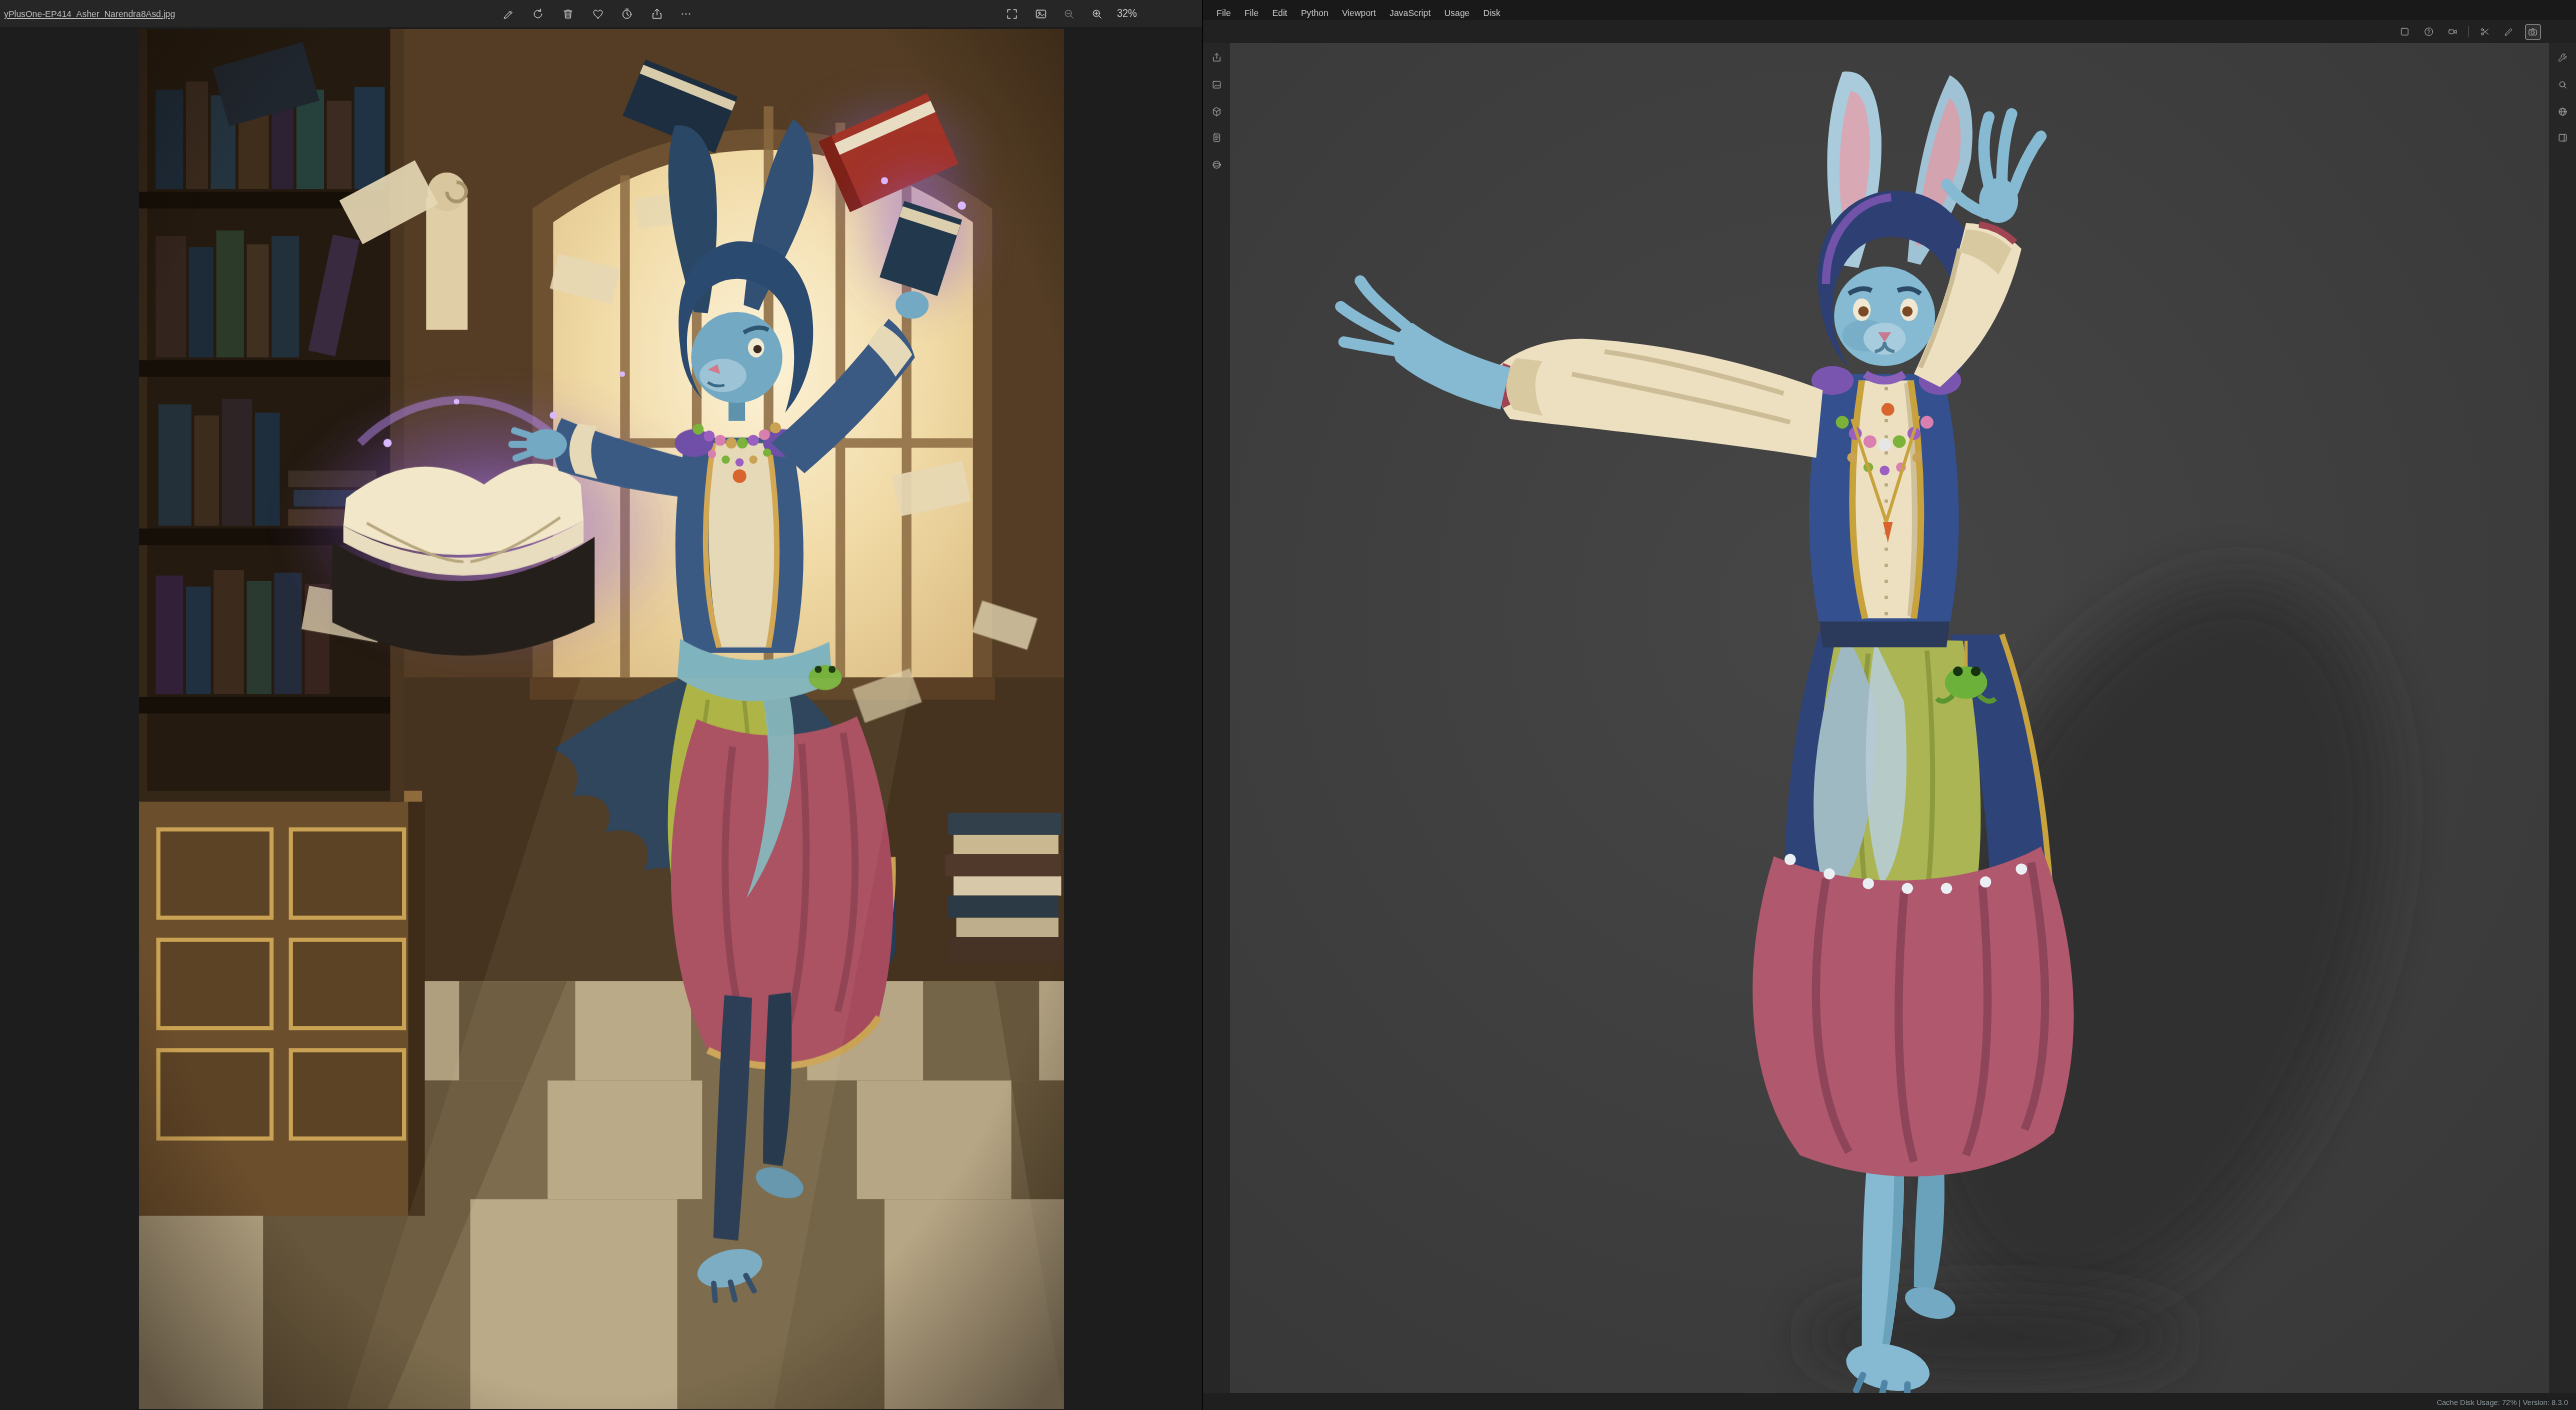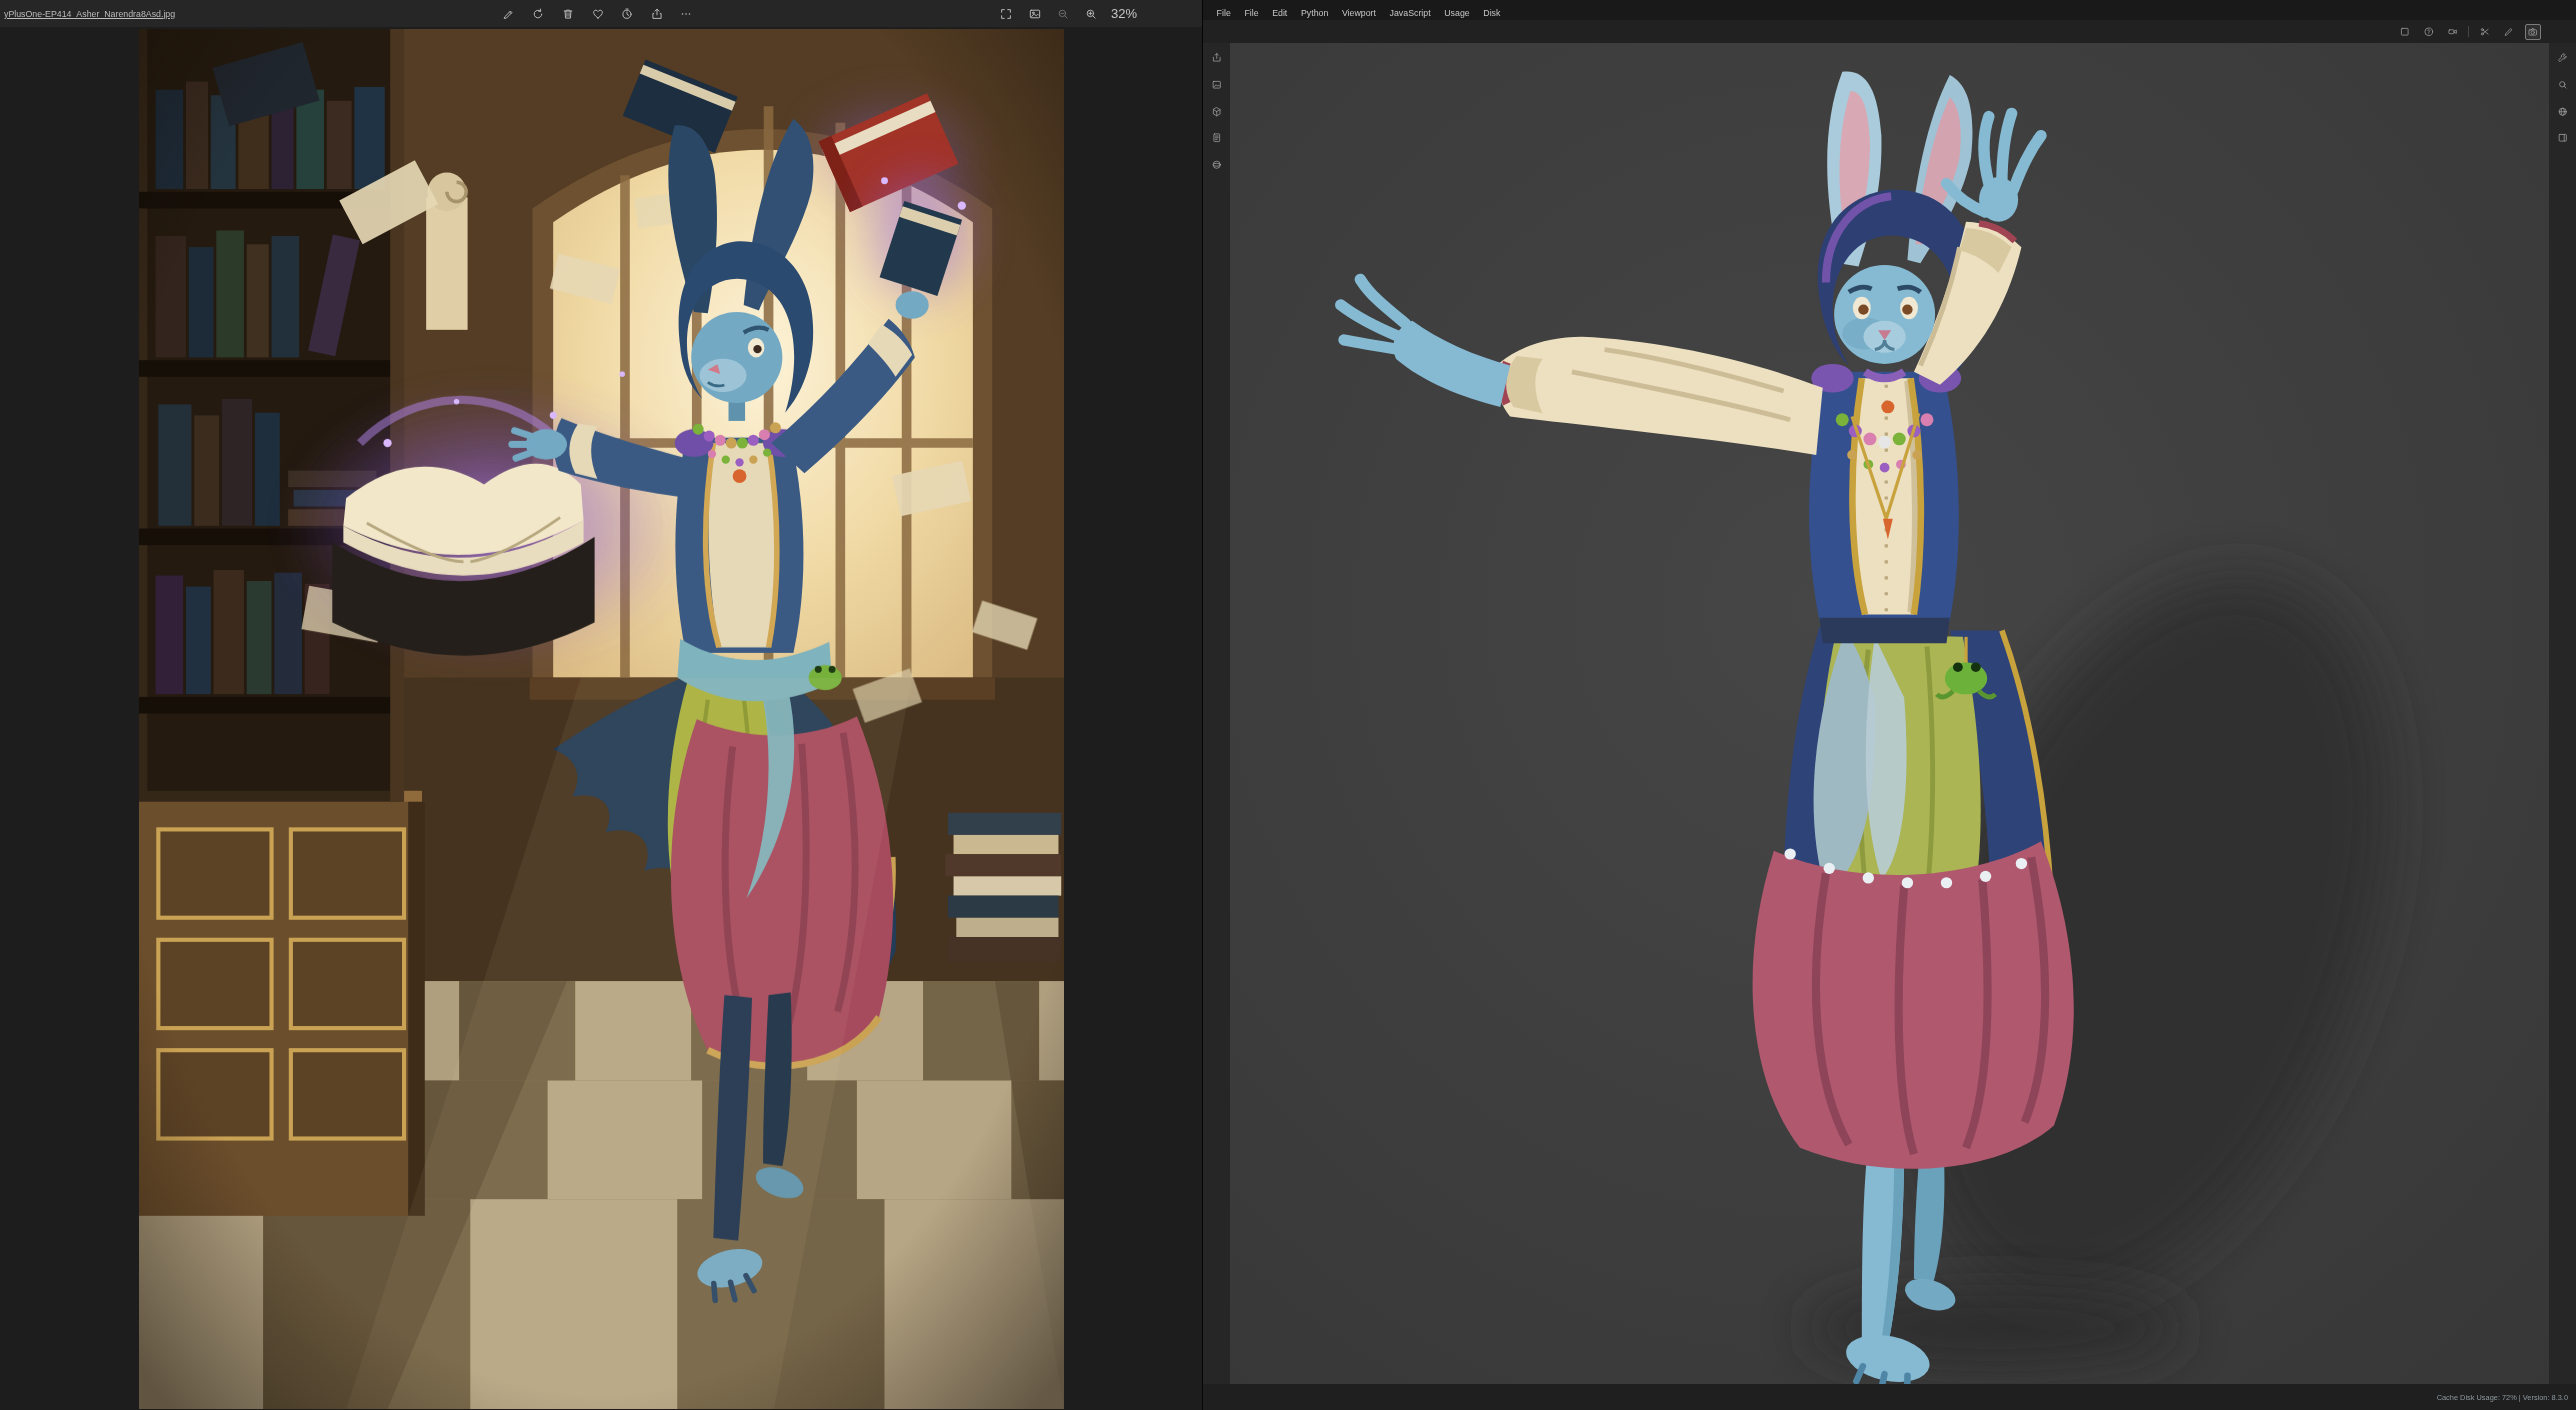--- a/index.html
+++ b/index.html
@@ -9,38 +9,38 @@
 
   
   .left-pane { width: 1202px; height: 100%; display: flex; flex-direction: column; background: #1d1d1d; }
   .lv-toolbar { height: 27px; background: #262626; display: flex; align-items: center; position: relative; flex: none; }
   .lv-filename { font-size: 8.8px; color: #bdbdbd; padding-left: 4px; white-space: nowrap; overflow: hidden; max-width: 378px; text-decoration: underline; }
   .lv-center { position: absolute; left: 500px; top: 0; height: 27px; display: flex; align-items: center; gap: 12px; }
   .lv-right  { position: absolute; right: 65px; top: 0; height: 27px; display: flex; align-items: center; gap: 10.8px; }
   .tbtn { background: none; border: none; width: 17.6px; height: 17.6px; display: flex; align-items: center; justify-content: center; cursor: pointer; border-radius: 2.7px; }
   .tbtn svg { width: 14px; height: 14px; stroke: #b8b8b8; fill: none; stroke-width: 1.7; stroke-linecap: round; stroke-linejoin: round; }
   .tbtn.dim svg { stroke: #6e6e6e; }
-  .zoom-label { font-size: 13px; color: #c6c6c6; margin-left: 0; }
+  .zoom-label { font-size: 10px; color: #c6c6c6; margin-left: 0; }
   .lv-canvas { flex: 1; display: flex; align-items: center; justify-content: center; background: #1d1d1d; min-height: 0; }
   .artwork { width: 925px; height: 1380px; display: block; }
 
   
   .right-pane { width: 1374px; height: 100%; display: flex; flex-direction: column; background: #1a1a1a; border-left: 1.4px solid #050505; }
   .menubar { height: 20px; background: #191919; display: flex; align-items: flex-end; padding-left: 6.8px; flex: none; }
   .menu-item { font-size: 8.8px; color: #c6c6c6; padding: 2px 6.8px; cursor: default; border-radius: 2px; }
   .rv-toolbar { height: 23px; background: #212121; display: flex; align-items: center; justify-content: flex-end; padding-right: 35px; gap: 8px; flex: none; }
   .sbtn { background: none; border: none; width: 16px; height: 16px; display: flex; align-items: center; justify-content: center; cursor: pointer; border-radius: 2px; }
   .sbtn svg { width: 11.5px; height: 11.5px; stroke: #9f9f9f; fill: none; stroke-width: 1.6; stroke-linecap: round; stroke-linejoin: round; }
   .sbtn.active-tool { border: 0.7px solid #7c7c7c; background: #2f2f2f; }
   .vsep { width: 0.7px; height: 10.8px; background: #444; }
   .rv-body { flex: 1; display: flex; min-height: 0; }
   .rv-leftstrip, .rv-rightstrip { width: 27px; background: #262626; display: flex; flex-direction: column; align-items: center; padding-top: 6.8px; gap: 10.8px; flex: none; }
   .viewport { flex: 1; position: relative; background: #3c3c3c; overflow: hidden; }
   .render { position: absolute; inset: 0; width: 100%; height: 100%; }
-  .rv-status { height: 27px; background: #1f1f1f; display: flex; align-items: center; justify-content: flex-end; padding-right: 8px; flex: none; }
+  .rv-status { height: 18px; background: #1f1f1f; display: flex; align-items: center; justify-content: flex-end; padding-right: 8px; flex: none; }
   .status-text { font-size: 7.4px; color: #8d989e; }
 </style>
 </head>
 <body>
 
 <div class="screen">
 
   <div class="left-pane">
     <div class="lv-toolbar">
       <div class="lv-filename">yPlusOne-EP414_Asher_Narendra8Asd.jpg</div>

